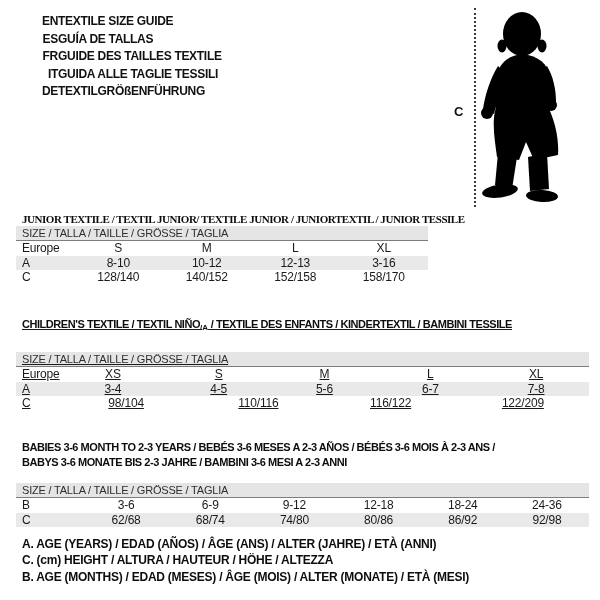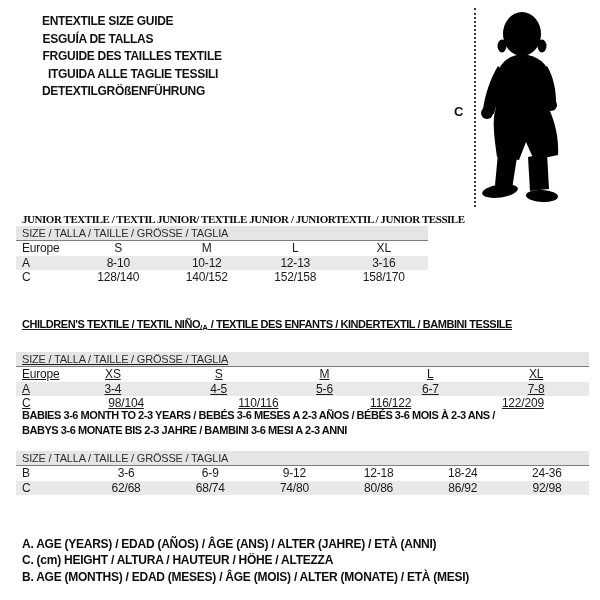--- a/index.html
+++ b/index.html
@@ -13,21 +13,21 @@
   .lang-row{display:flex;height:17.6px;line-height:17.6px;font-size:12px;font-weight:bold;letter-spacing:-0.3px;color:#111;text-align:right;}
   .lang-code{width:36px;}
   
   .height-label{position:absolute;left:454px;top:104px;font-size:13px;font-weight:bold;color:#111;}
   .height-line{position:absolute;left:474px;top:8px;height:199px;width:0;border-left:2px dotted #3a3a3a;}
   .baby{position:absolute;left:478px;top:8px;}
   
   section{position:absolute;left:16px;}
   #section-junior{top:213px;width:412px;}
   #section-children{top:318px;width:573px;text-decoration:underline;}
-  #section-babies{top:408px;width:573px;}
+  #section-babies{top:440px;width:573px;}
   .sec-title{margin:0 0 0 6px;font-size:11px;line-height:13px;font-weight:bold;letter-spacing:-0.45px;color:#0d0d0d;white-space:nowrap;}
   .sec-title .sub{font-size:8px;vertical-align:-2px;letter-spacing:0;}
   #section-junior .sec-title{font-family:Liberation Serif, serif;}
   #section-children .sec-title{margin-bottom:18px;}
   #section-babies .sec-title-group{margin:0 0 13px 6px;}
   #section-babies .sec-title{margin:0;line-height:15px;}
   .size-table{width:100%;}
   .size-bar{
     height:14px;line-height:14px;font-size:11px;padding-left:6px;letter-spacing:-0.2px;
     background:#e5e5e5;border-bottom:1px solid #7d7d7d;color:#2e2e2e;

